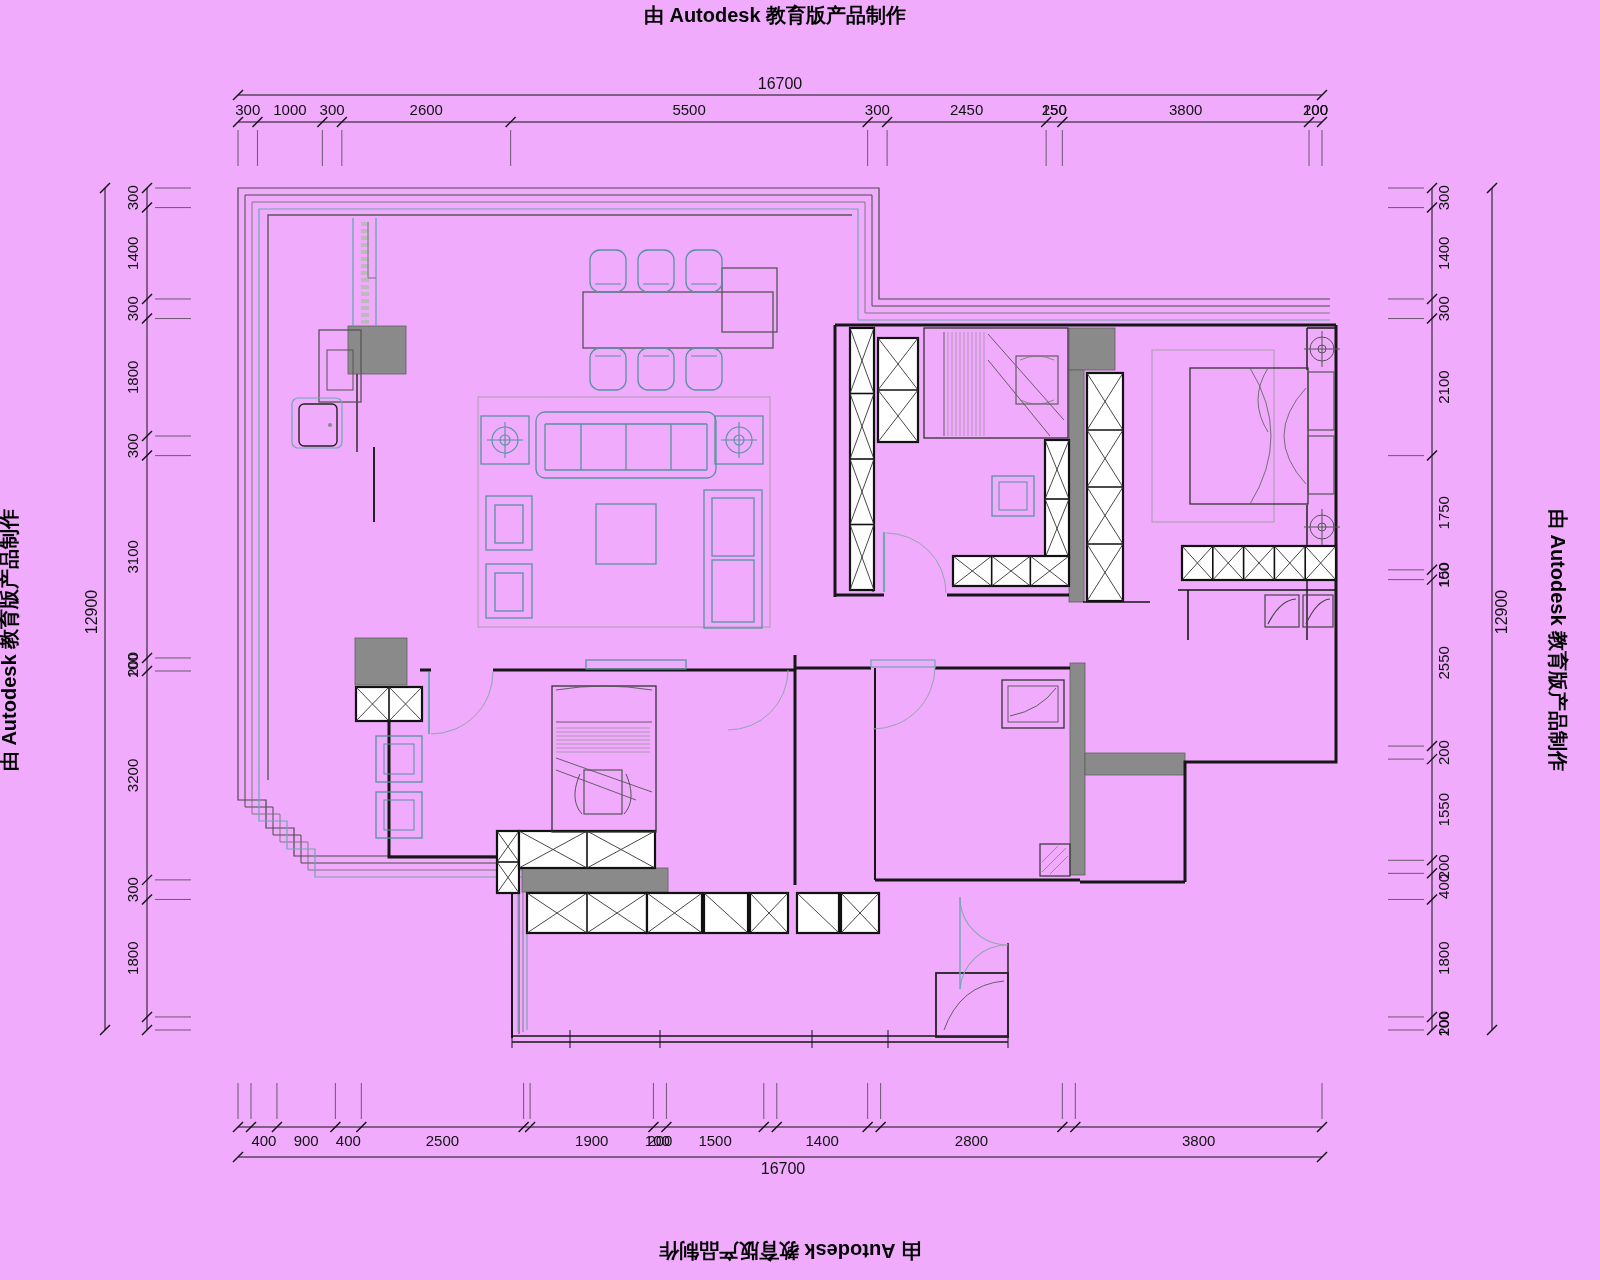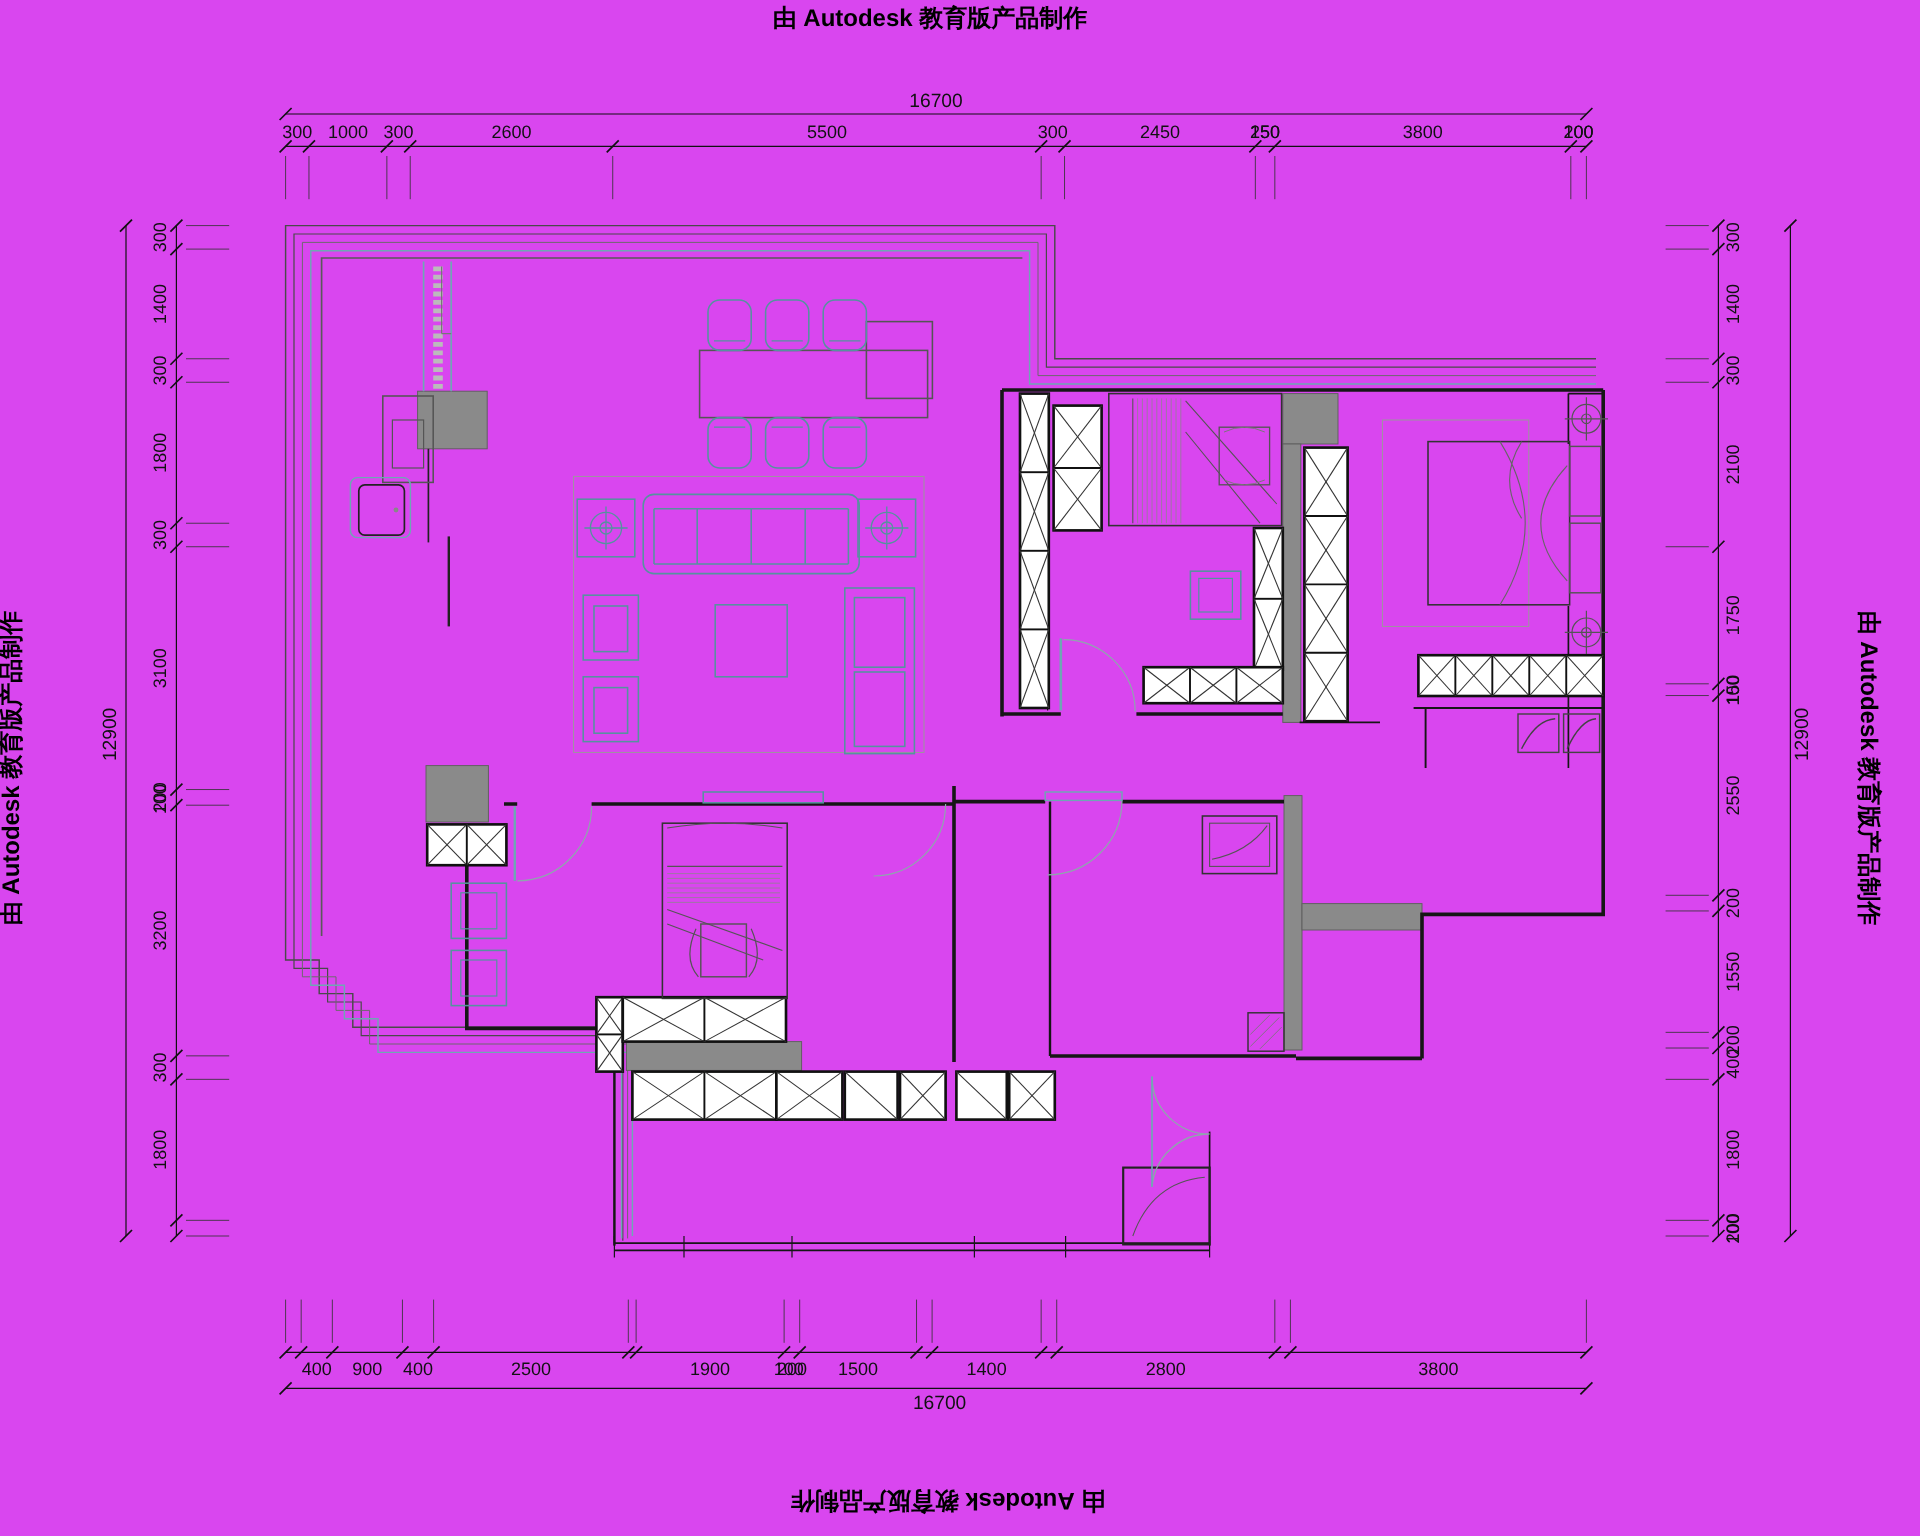--- a/index.html
+++ b/index.html
@@ -1,16 +1,16 @@
 <!DOCTYPE html>
 <html><head>
 <meta charset="utf-8">
 <style>
   html,body{margin:0;padding:0;background:#ffffff;}
-  .sheet{position:relative;width:1600px;height:1280px;background:#d946ef;overflow:hidden;}
+  .sheet{position:relative;width:1600px;height:1280px;background:#f0abfc;overflow:hidden;}
   svg{display:block;}
   .dimlbl{font-family:"Liberation Sans",sans-serif;font-size:15px;fill:#111;}
   .totlbl{font-family:"Liberation Sans",sans-serif;font-size:16px;fill:#111;}
   .wm{font-family:"Liberation Sans",sans-serif;font-size:20px;font-weight:bold;fill:#000;}
 </style>
 </head>
 <body>
 
 <div class="sheet">
 <svg width="1600" height="1280" viewBox="0 0 1600 1280">

